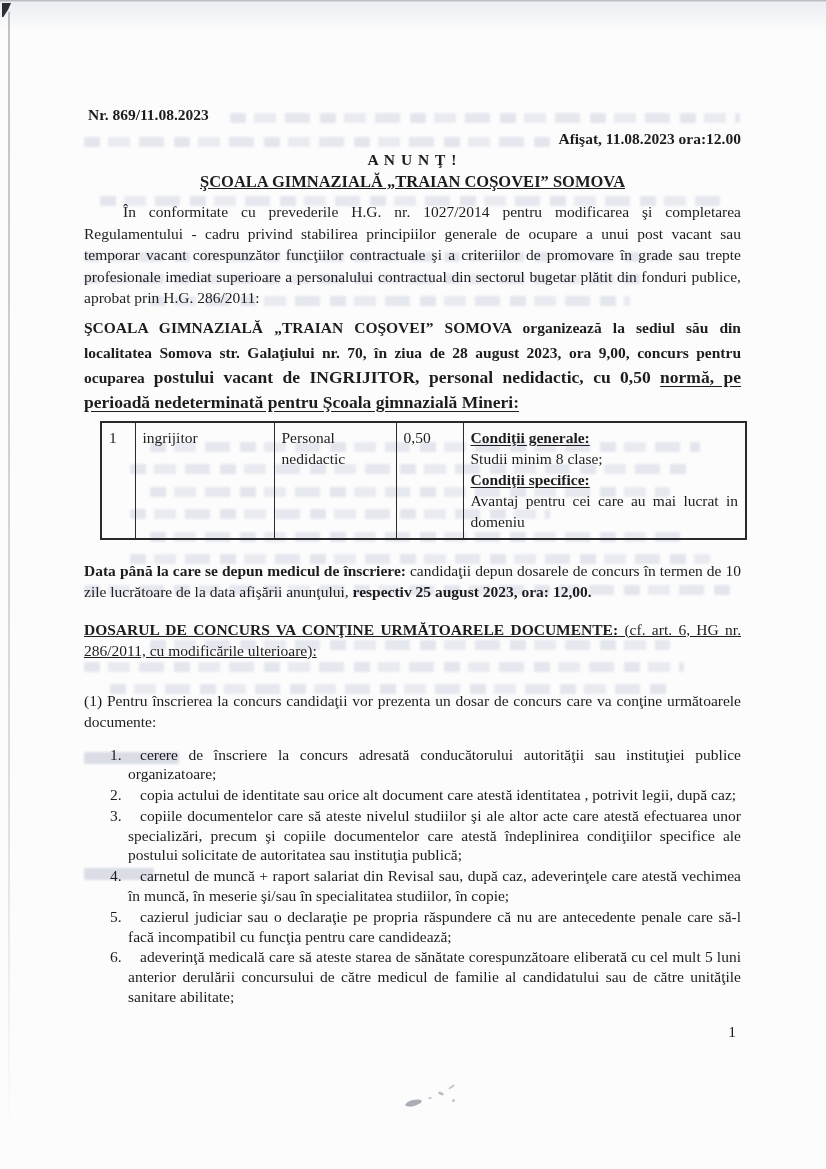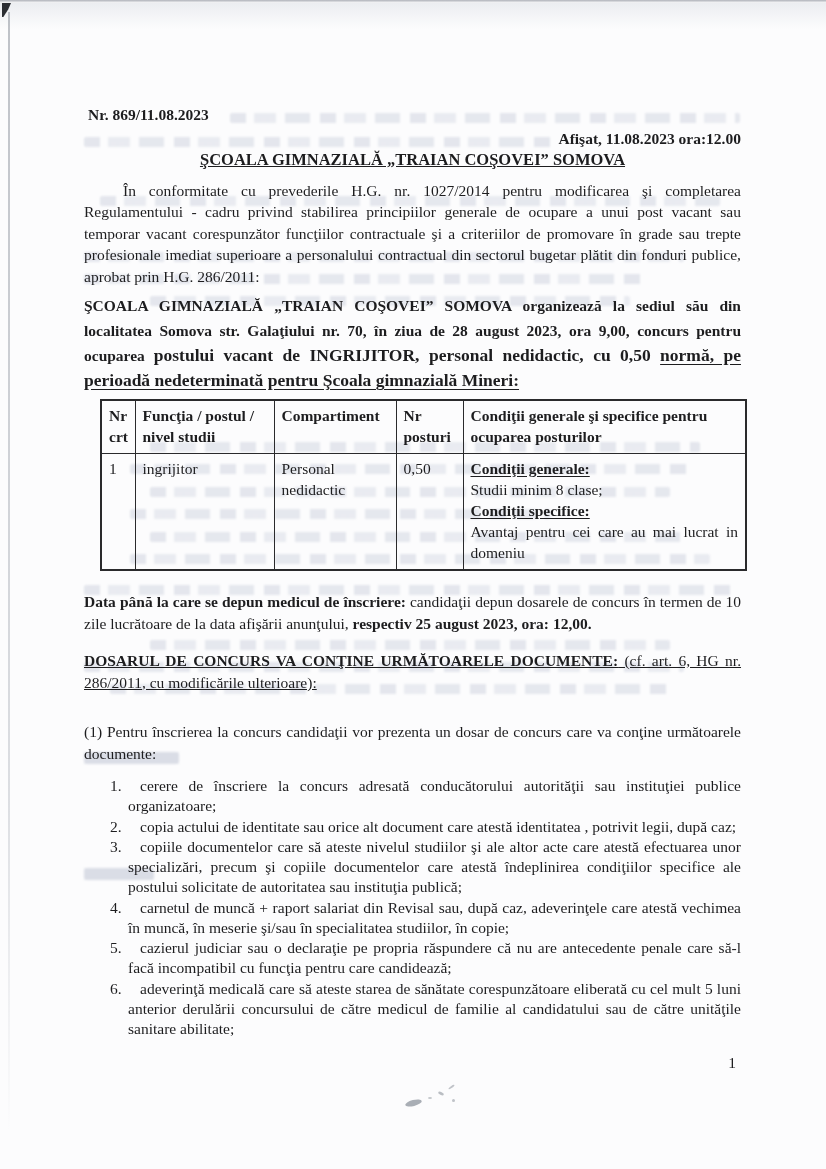--- a/index.html
+++ b/index.html
@@ -93,44 +93,38 @@
     <i style="left:428px;top:1097px;width:4px;height:2px;opacity:.5;"></i>
     <i style="left:438px;top:1092px;width:6px;height:3px;transform:rotate(25deg);opacity:.6;"></i>
     <i style="left:448px;top:1086px;width:7px;height:2px;transform:rotate(-35deg);opacity:.55;"></i>
     <i style="left:452px;top:1099px;width:3px;height:3px;opacity:.55;"></i>
   </div>
 
   <div class="content">
 
     <div class="ref-line">Nr.  869/11.08.2023</div>
     <div class="posted-line">Afişat, 11.08.2023  ora:12.00</div>
+    <div class="anunt">A N U N Ţ !</div>
     <div class="school-title">ŞCOALA GIMNAZIALĂ „TRAIAN COŞOVEI” SOMOVA</div>
 
     <p class="para intro" style="margin:9px 0 0 0;">În conformitate cu prevederile H.G. nr. 1027/2014 pentru modificarea şi completarea Regulamentului - cadru privind stabilirea principiilor generale de ocupare a unui post vacant sau temporar vacant corespunzător funcţiilor contractuale şi a criteriilor de promovare în grade sau trepte profesionale imediat superioare a personalului contractual din sectorul bugetar plătit din fonduri publice, aprobat prin H.G. 286/2011:</p>
 
     <p class="para vacancy" style="margin:6px 0 0 0;">
       <span>ŞCOALA GIMNAZIALĂ „TRAIAN COŞOVEI” SOMOVA organizează la sediul său din localitatea Somova str. Galaţiului nr. 70, în ziua de 28 august 2023, ora 9,00, concurs pentru ocuparea </span><span class="big">postului vacant de INGRIJITOR, personal nedidactic, cu 0,50 </span><span class="big-u">normă, pe perioadă nedeterminată pentru Şcoala gimnazială Mineri:</span>
     </p>
 
     <table class="vacancy-table">
       <colgroup>
           <col style="width:34px">
           <col style="width:139px">
           <col style="width:122px">
           <col style="width:67px">
           <col style="width:283px">
         </colgroup>
       <tbody>
-          <tr>
-        <th>Nr crt</th>
-        <th>Funcţia / postul / nivel studii</th>
-        <th>Compartiment</th>
-        <th>Nr posturi</th>
-        <th>Condiţii generale şi specifice pentru ocuparea posturilor</th>
-      </tr>
       <tr style="height:112px;">
         <td>1</td>
         <td>ingrijitor</td>
         <td>Personal nedidactic</td>
         <td>0,50</td>
         <td class="cond">
           <div><span class="u-bold">Condiţii generale:</span></div>
           <div>Studii minim 8 clase;</div>
           <div><span class="u-bold">Condiţii specifice:</span></div>
           <div class="cond-just">Avantaj pentru cei care au mai lucrat in domeniu</div>

